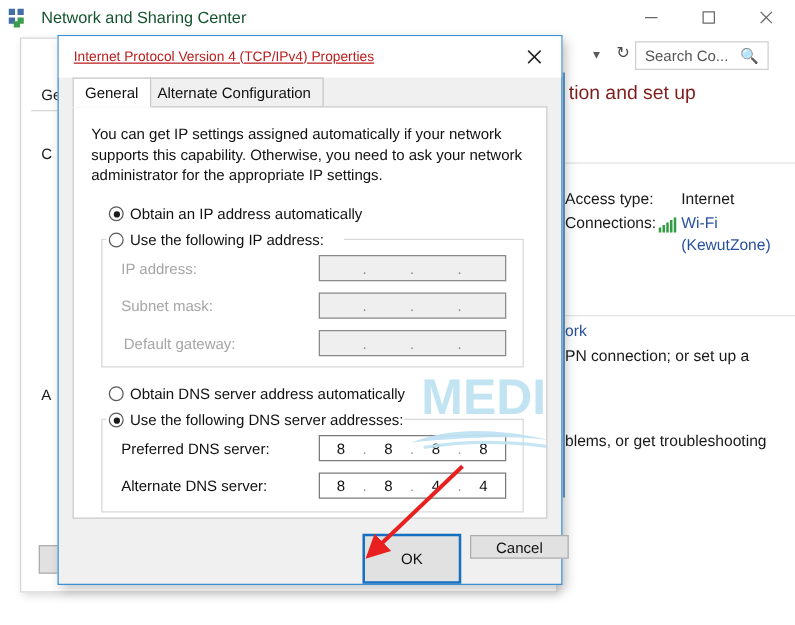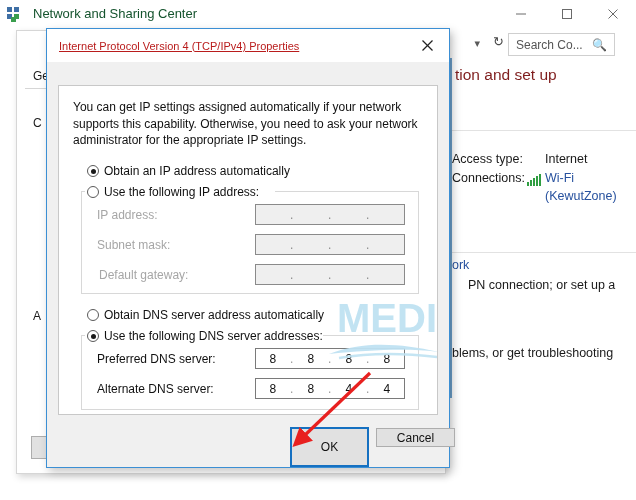--- a/index.html
+++ b/index.html
@@ -392,21 +392,21 @@
       <span style="left:6px;height:8px;"></span>
       <span style="left:9px;height:10px;"></span>
       <span style="left:12px;height:12px;"></span>
     </div>
     <div class="bg-link" style="left:545px; top:171px;">Wi-Fi</div>
     <div class="bg-link" style="left:545px; top:189px;">(KewutZone)</div>
 
     <div class="bg-divider" style="top:252px;"></div>
 
     <div class="bg-link" style="left:452px; top:258px;">ork</div>
-    <div class="bg-row" style="left:452px; top:278px;padding-left:16px;">PN connection; or set up a</div>
+    <div class="bg-row" style="left:452px; top:278px;">PN connection; or set up a</div>
     <div class="bg-row" style="left:452px; top:346px;">blems, or get troubleshooting</div>
   </div>
 
   <div class="behind-win">
     <div class="behind-tabstrip">
       <div class="behind-tab">Ge</div>
     </div>
     <div class="behind-text" style="left:16px; top:85px;">C</div>
     <div class="behind-text" style="left:16px; top:278px;">A</div>
     <div class="behind-btn" style="left:14px; top:405px; width:40px; height:23px;"></div>
@@ -417,20 +417,24 @@
     <div class="dlg-title">
       <div class="t">Internet Protocol Version 4 (TCP/IPv4) Properties</div>
     </div>
     <div class="dlg-close">
       <svg width="13" height="13" viewBox="0 0 13 13">
         <line x1="1.5" y1="1.5" x2="11.5" y2="11.5" stroke="#222" stroke-width="1.2"></line>
         <line x1="11.5" y1="1.5" x2="1.5" y2="11.5" stroke="#222" stroke-width="1.2"></line>
       </svg>
     </div>
 
+    <div class="tabstrip">
+      <div class="tab active" style="left:0;">General</div>
+      <div class="tab" style="left:58px;">Alternate Configuration</div>
+    </div>
 
     <div class="tabpage">
 
       <div class="desc">You can get IP settings assigned automatically if your network supports this capability. Otherwise, you need to ask your network administrator for the appropriate IP settings.</div>
 
       <div class="radio-row" style="left:28px; top:78px;">
         <span class="radio on"></span>
         <span>Obtain an IP address automatically</span>
       </div>
 

